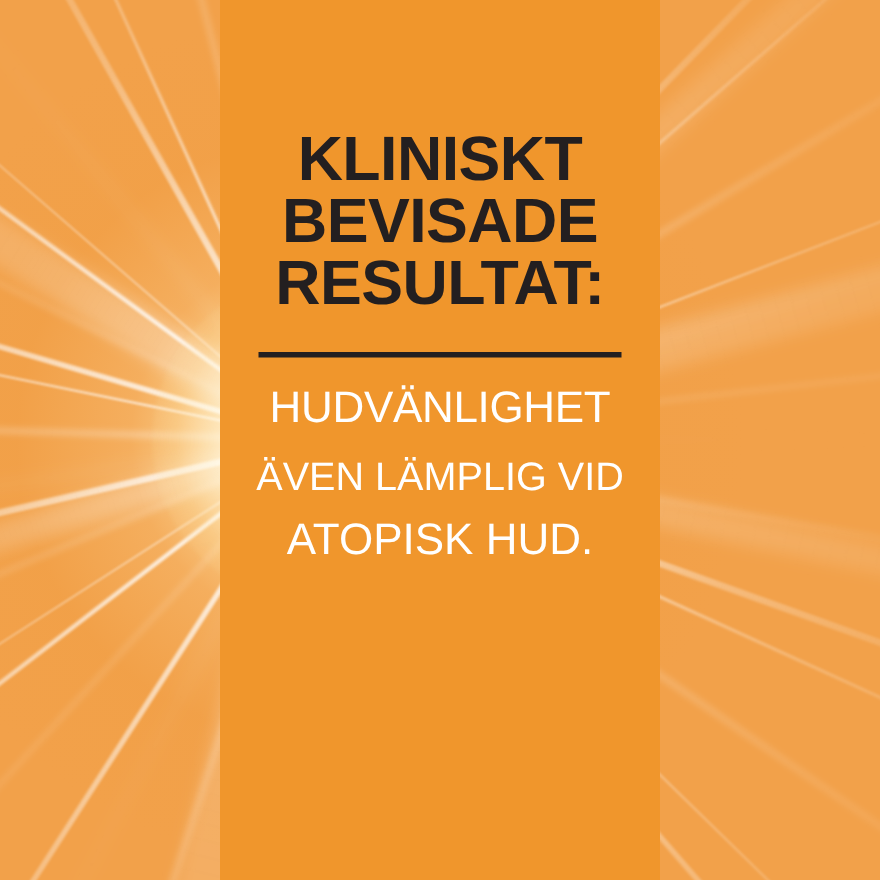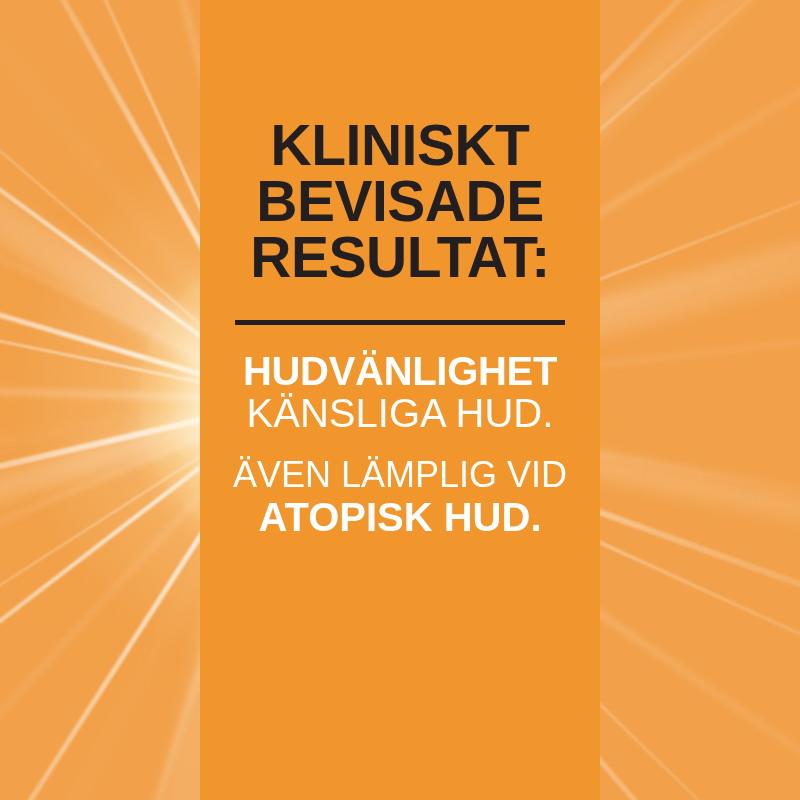--- a/index.html
+++ b/index.html
@@ -142,25 +142,25 @@
     text-align: center;
     color: #ffffff;
     text-transform: uppercase;
     width: 100%;
   }
   .body .line {
     display: block;
     line-height: 1.0;
   }
   .l1 { font-size: 45px; font-weight: 400; letter-spacing: 0px; }
-  .l2 { font-size: 40px; font-weight: 700; letter-spacing: -0.3px; margin-top: 2px;}
+  .l2 { font-size: 40px; font-weight: 400; letter-spacing: -0.3px; margin-top: 2px;}
   .l3 { font-size: 48px; font-weight: 700; margin-top: 4px; }
   .l4 { font-size: 40px; font-weight: 400; margin-top: 2px; }
   .l5 { font-size: 36px; font-weight: 400; margin-top: 24px; }
-  .l6 { font-size: 40px; font-weight: 700; margin-top: 4px; }
+  .l6 { font-size: 40px; font-weight: 400; margin-top: 20px; }
 </style>
 </head>
 <body>
 
 <div id="stage">
 
   <div class="bg-base"></div>
   <div class="bg-glow"></div>
 
   <div class="rays" id="rays">
@@ -225,21 +225,20 @@
       <div class="headline">
         <span class="hl">KLINISKT</span>
         <span class="hl">BEVISADE</span>
         <span class="hl">RESULTAT:</span>
       </div>
 
       <div class="divider"></div>
 
       <div class="body">
         <span class="line l2">HUDVÄNLIGHET</span>
-        <span class="line l4">KÄNSLIGA HUD.</span>
         <span class="line l5">ÄVEN LÄMPLIG VID</span>
         <span class="line l6">ATOPISK HUD.</span>
       </div>
 
     </div>
   </div>
 
 </div>
 
 </body></html>

